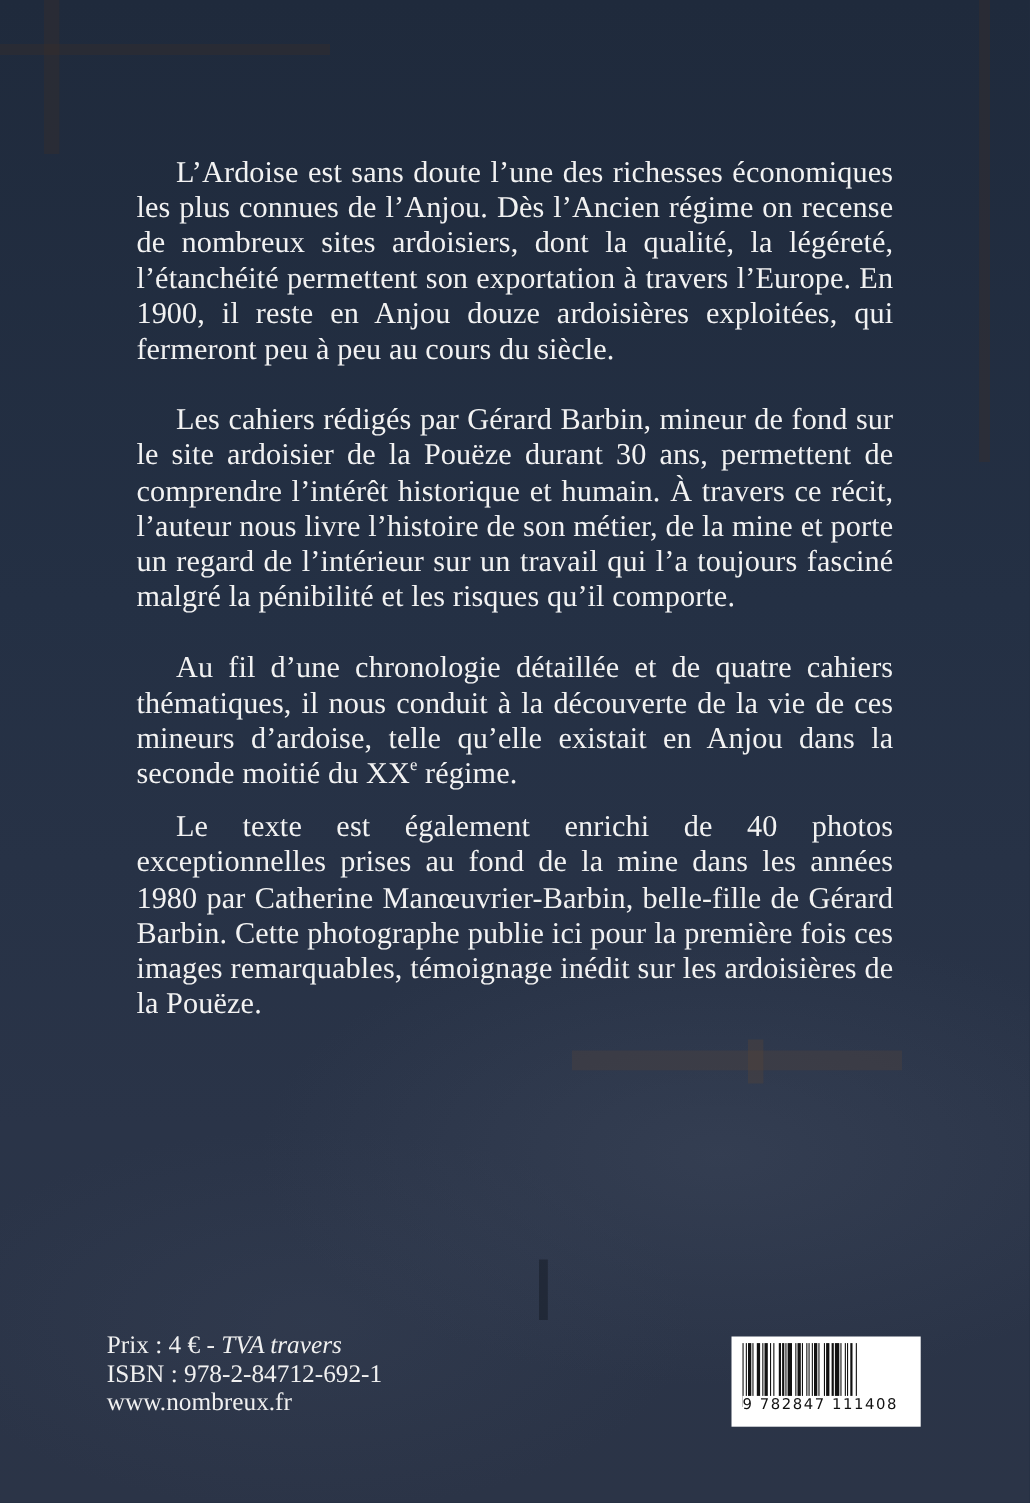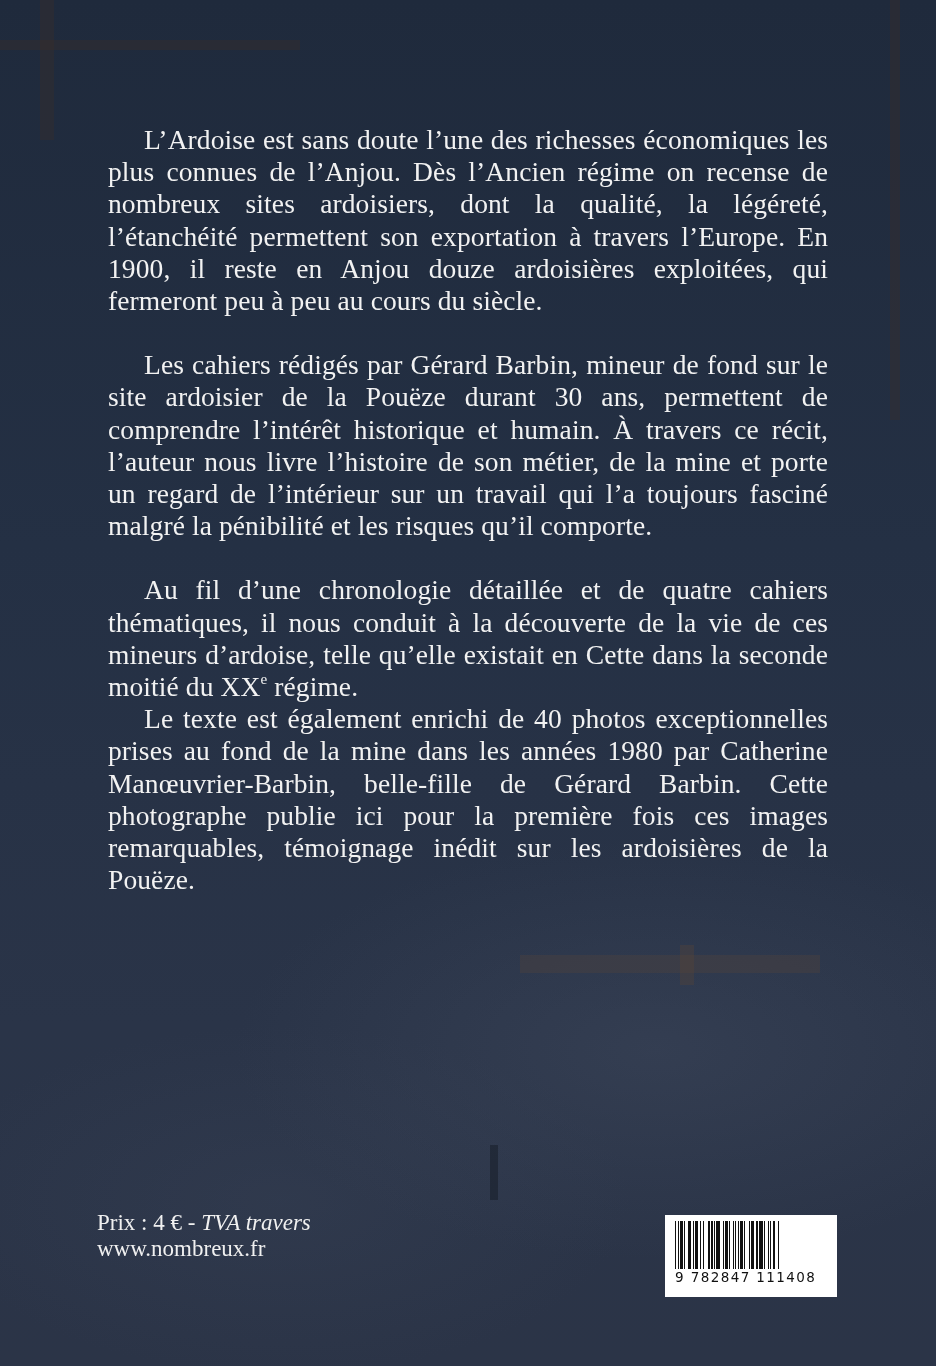--- a/index.html
+++ b/index.html
@@ -16,21 +16,21 @@
         radial-gradient(ellipse 500px 250px at 30% 1200px, rgba(60,70,90,0.3), transparent 70%),
         linear-gradient(180deg, #1f2a3c 0%, #243044 40%, #2a3448 75%, #2b3447 100%);
     }
     .beam { position: absolute; background: rgba(60,45,40,0.35); }
     .content {
       position: absolute; left: 108px; top: 124px; width: 720px;
       font-family: "Liberation Serif", "DejaVu Serif", serif;
       font-size: 27.5px; line-height: 32.2px; text-align: justify;
       letter-spacing: 0.1px;
     }
-    .content p { margin: 0; text-indent: 36px; }
+    .content p { margin: 16px; text-indent: 36px; }
     .content p.gap { margin-top: 32px; font-family: Liberation Serif, serif; }
     sup { font-size: 0.55em; vertical-align: 0.8em; line-height: 0; }
     .footer {
       position: absolute; left: 97px; top: 1210px;
       font-family: "Liberation Serif", "DejaVu Serif", serif;
       font-size: 23px; line-height: 26px; color: #f0f0f0;
     }
     .footer em { font-style: italic; }
     .barcode {
       position: absolute; left: 665px; top: 1215px; width: 172px; height: 82px;
@@ -53,26 +53,27 @@
   <div class="beam" style="left:0;top:40px;width:300px;height:10px;"></div>
   <div class="beam" style="left:890px;top:0;width:10px;height:420px;"></div>
   <div class="beam" style="left:520px;top:955px;width:300px;height:18px;background:rgba(90,70,55,0.3);"></div>
   <div class="beam" style="left:680px;top:945px;width:14px;height:40px;background:rgba(90,70,55,0.35);"></div>
   <div class="beam" style="left:490px;top:1145px;width:8px;height:55px;background:rgba(20,25,35,0.5);"></div>
 </div>
 
 <div class="content">
   <p>L’Ardoise est sans doute l’une des richesses économiques les plus connues de l’Anjou. Dès l’Ancien régime on recense de nombreux sites ardoisiers, dont la qualité, la légéreté, l’étanchéité permettent son exportation à travers l’Europe. En 1900, il reste en Anjou douze ardoisières exploitées, qui fermeront peu à peu au cours du siècle.</p>
   <p class="gap">Les cahiers rédigés par Gérard Barbin, mineur de fond sur le site ardoisier de la Pouëze durant 30 ans, permettent de comprendre l’intérêt historique et humain. À travers ce récit, l’auteur nous livre l’histoire de son métier, de la mine et porte un regard de l’intérieur sur un travail qui l’a toujours fasciné malgré la pénibilité et les risques qu’il comporte.</p>
-  <p class="gap"><span>Au fil d’une chronologie détaillée et de quatre cahiers thématiques, il nous conduit à la découverte de la vie de ces mineurs d’ardoise, telle qu’elle existait en Cette dans la seconde moitié du XX</span><sup>e</sup><span> régime.</span></p>
+  <p class="gap"><span>Au fil d’une chronologie détaillée et de quatre cahiers thématiques, il nous conduit à la découverte de la vie de ces mineurs d’ardoise, telle qu’elle existait en Anjou dans la seconde moitié du XX</span><sup>e</sup><span> régime.</span></p>
   <p>Le texte est également enrichi de 40 photos exceptionnelles prises au fond de la mine dans les années 1980 par Catherine Manœuvrier-Barbin, belle-fille de Gérard Barbin. Cette photographe publie ici pour la première fois ces images remarquables, témoignage inédit sur les ardoisières de la Pouëze.</p>
 </div>
 
 <div class="footer">
   <div><span>Prix : 4 € - </span><em>TVA travers</em></div>
+  <div>ISBN : 978-2-84712-692-1</div>
   <div>www.nombreux.fr</div>
 </div>
 
 <div class="barcode">
   <div class="bars" id="bars">
       <span style="width: 1.25px;"></span>
       <span class="gap" style="width: 1.25px;"></span>
       <span style="width: 1.25px;"></span>
       <span class="gap" style="width: 1.25px;"></span>
       <span style="width: 2.5px;"></span>

